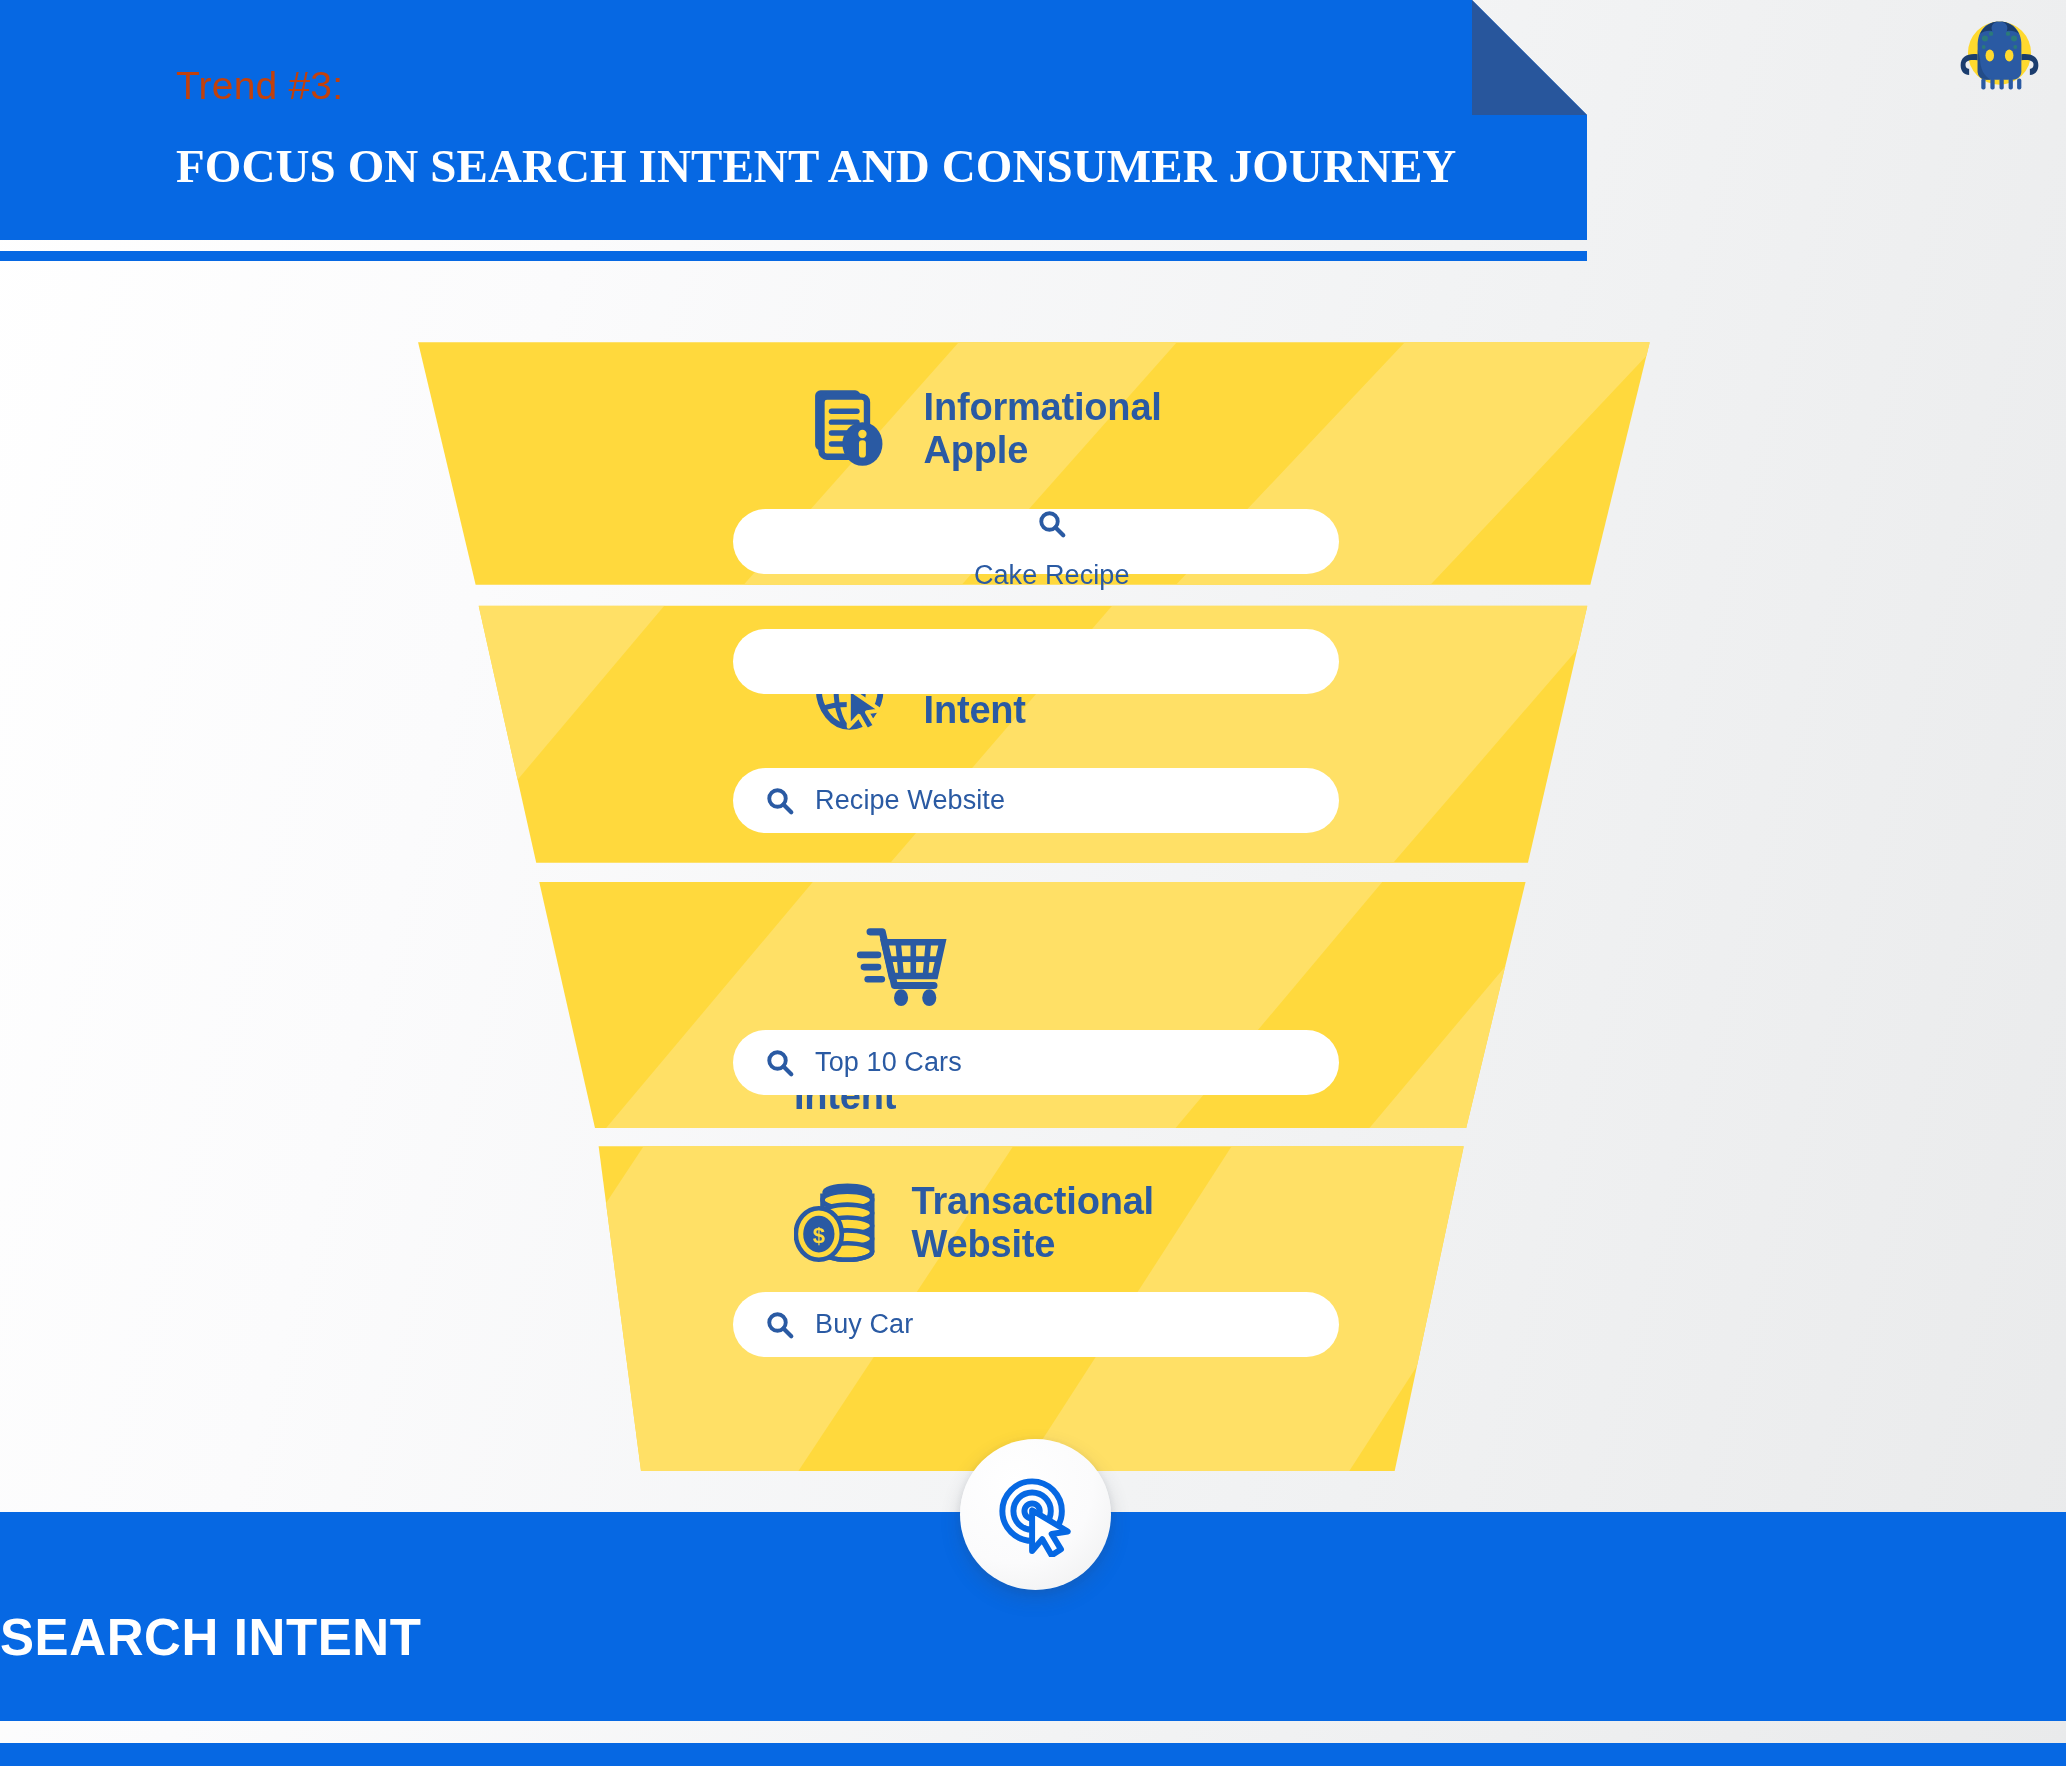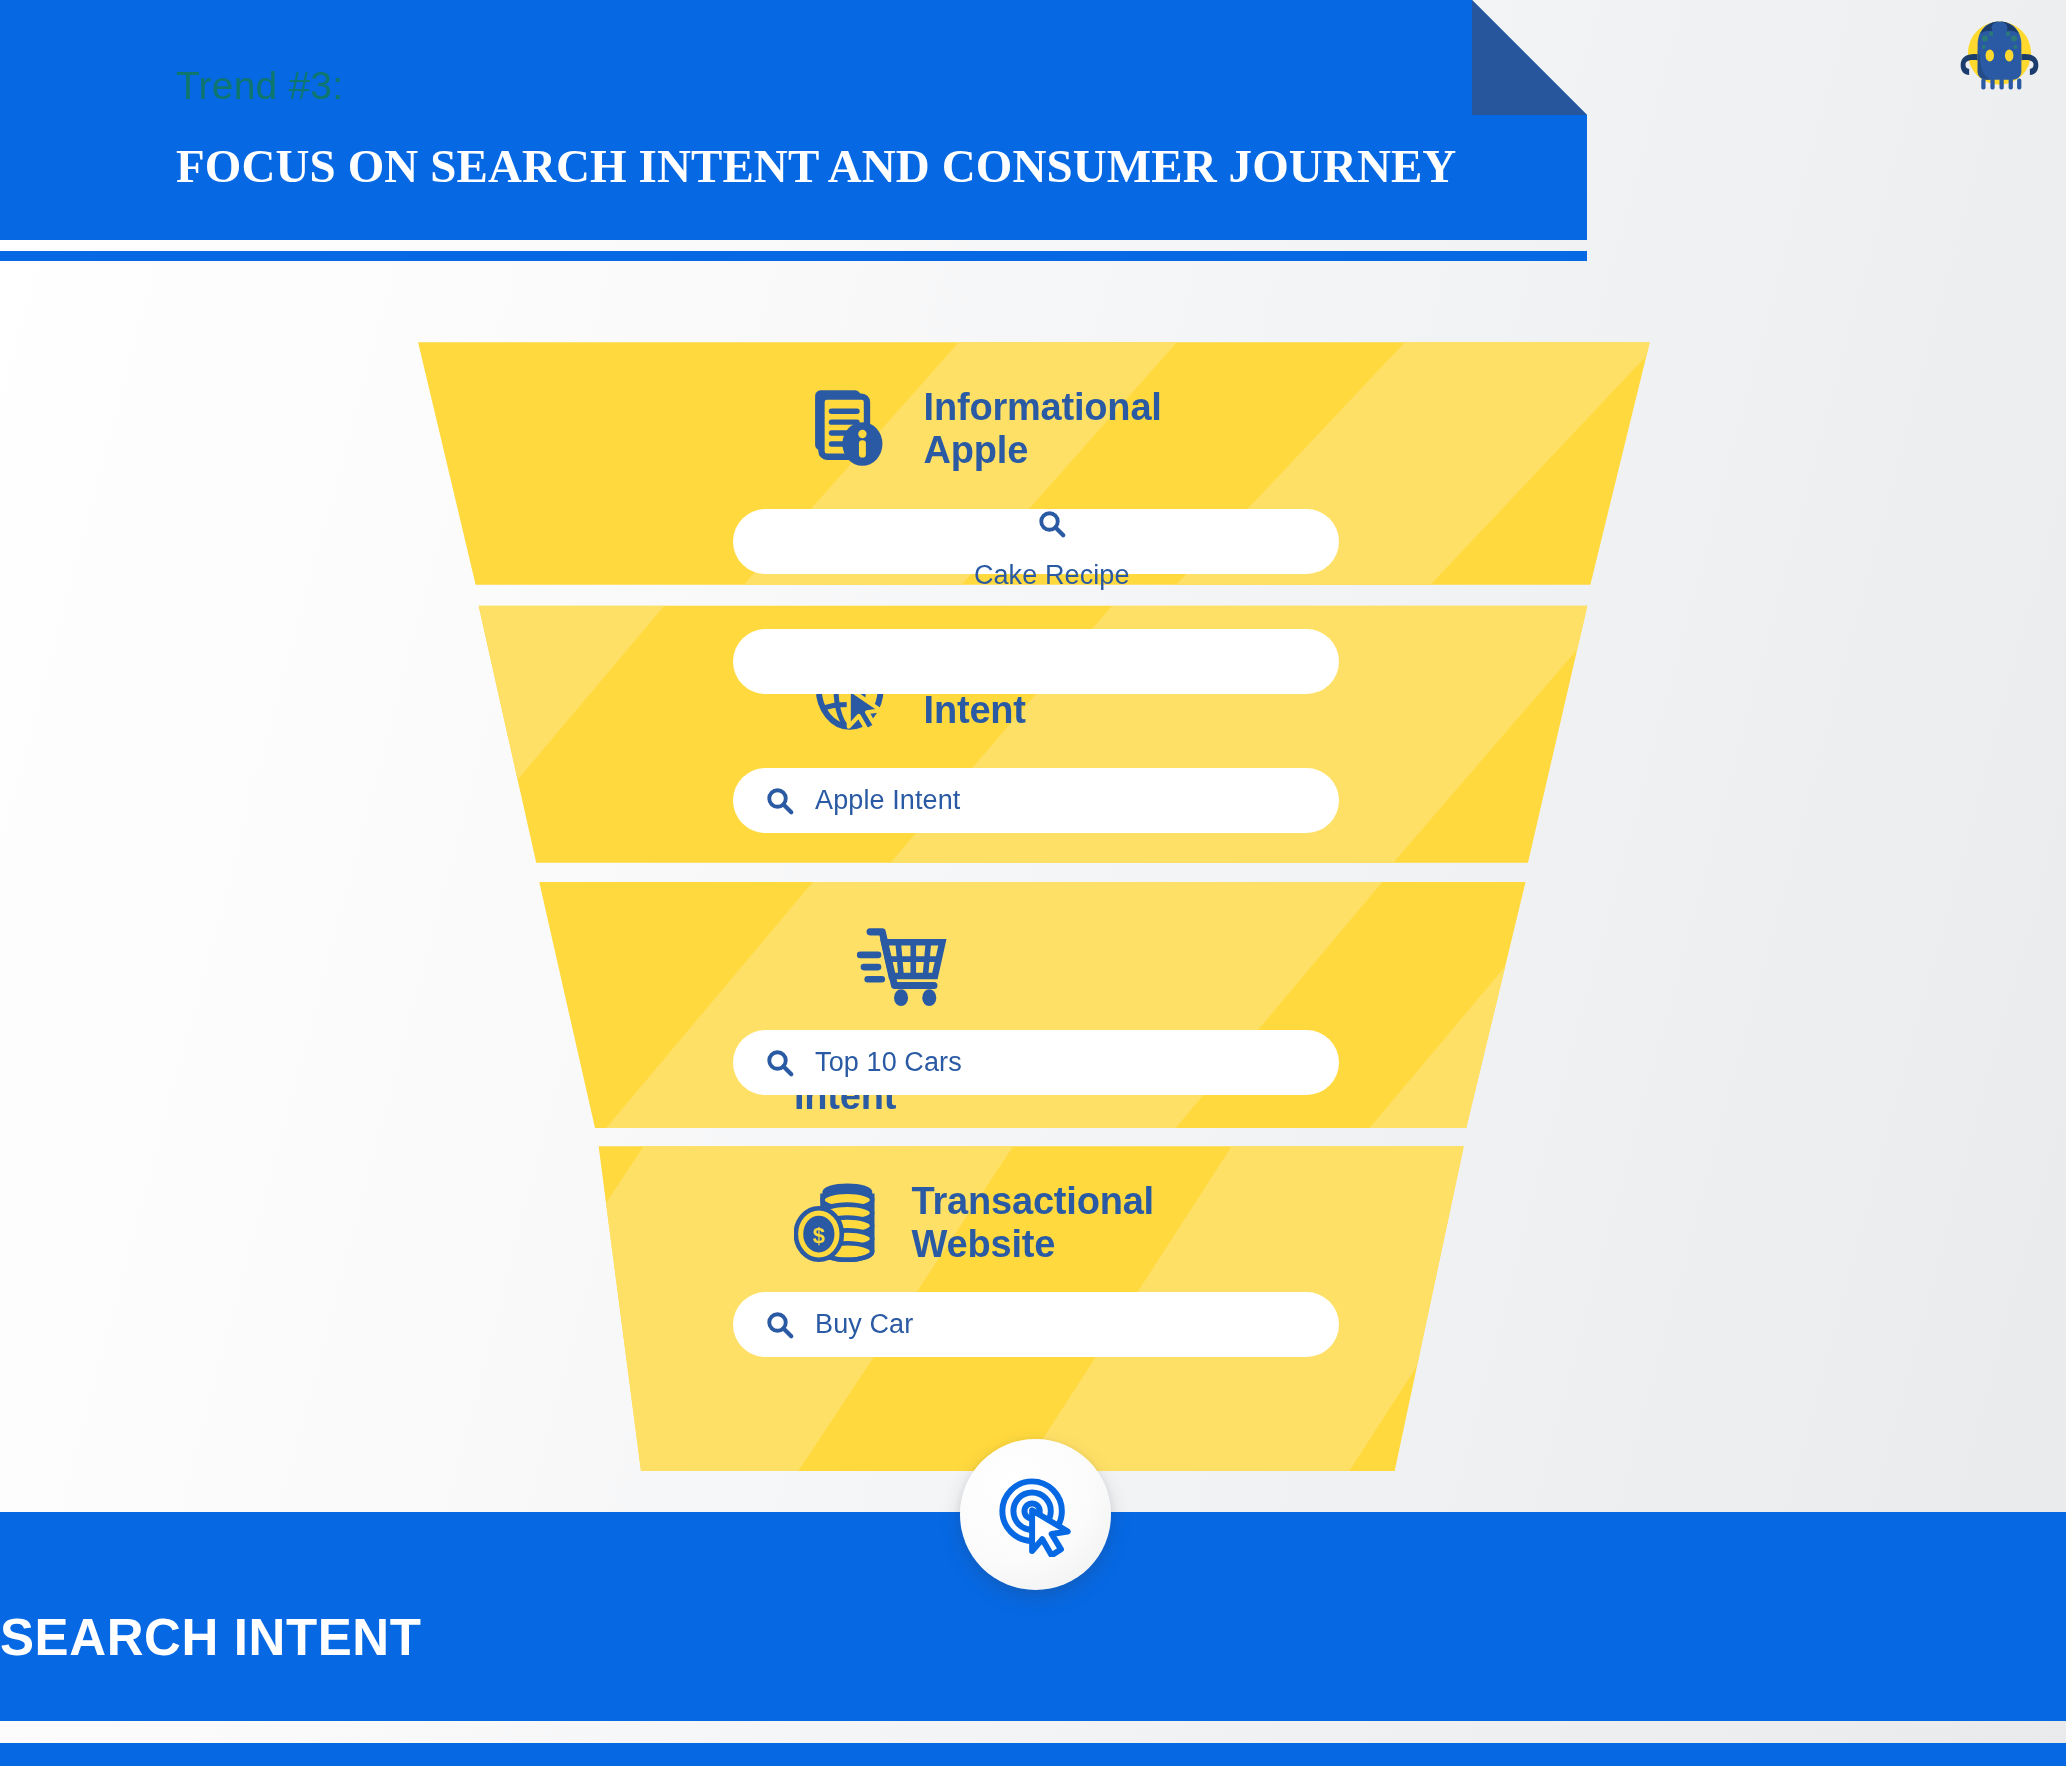--- a/index.html
+++ b/index.html
@@ -48,21 +48,21 @@
     background: #0668e3;
   }
   .header-text-wrap {
     position: absolute;
     left: 176px;
     top: 65px;
     width: 1272px;
   }
   .trend-label {
     font-size: 39px;
-    color: #0f766e;
+    color: #c2410c;
     letter-spacing: 0.2px;
     font-weight: 400;
     line-height: 1.1;
     margin: 0;
     white-space: nowrap;
   }
   .header-title {
     font-size: 47px;
     color: #ffffff;
     font-weight: 700;
@@ -324,21 +324,21 @@
 Intent</span>
   </div>
 
   <div class="search-pill" style="left:733px; top:629px; width:606px; top:629px;" hidden=""></div>
 
   <div class="search-pill" style="left:733px; top:768px; width:606px;">
     <svg class="mag" viewBox="0 0 24 24" aria-hidden="true">
       <circle cx="10" cy="10" r="6.6" fill="none" stroke="#2a5aa3" stroke-width="3.1"></circle>
       <line x1="14.8" y1="14.8" x2="21" y2="21" stroke="#2a5aa3" stroke-width="3.4" stroke-linecap="round"></line>
     </svg>
-    <span class="search-text">Apple Intent</span>
+    <span class="search-text">Recipe Website</span>
   </div>
 
   <div class="intent-head" style="left:794px; top:909px;flex-direction:column;">
     <span class="intent-icon">
       <svg viewBox="0 0 100 100" width="94" height="94" aria-hidden="true">
         <rect x="2" y="40" width="26" height="7" rx="3.5" fill="#2a5aa3"></rect>
         <rect x="6" y="53" width="22" height="7" rx="3.5" fill="#2a5aa3"></rect>
         <rect x="10" y="66" width="22" height="7" rx="3.5" fill="#2a5aa3"></rect>
         <path d="M16 19 L29 19 L42 76 L84 76" fill="none" stroke="#2a5aa3" stroke-width="7.5" stroke-linecap="round" stroke-linejoin="round"></path>
         <path d="M31 30 L93 30 L85 66 L39 66 Z" fill="none" stroke="#2a5aa3" stroke-width="7"></path>

